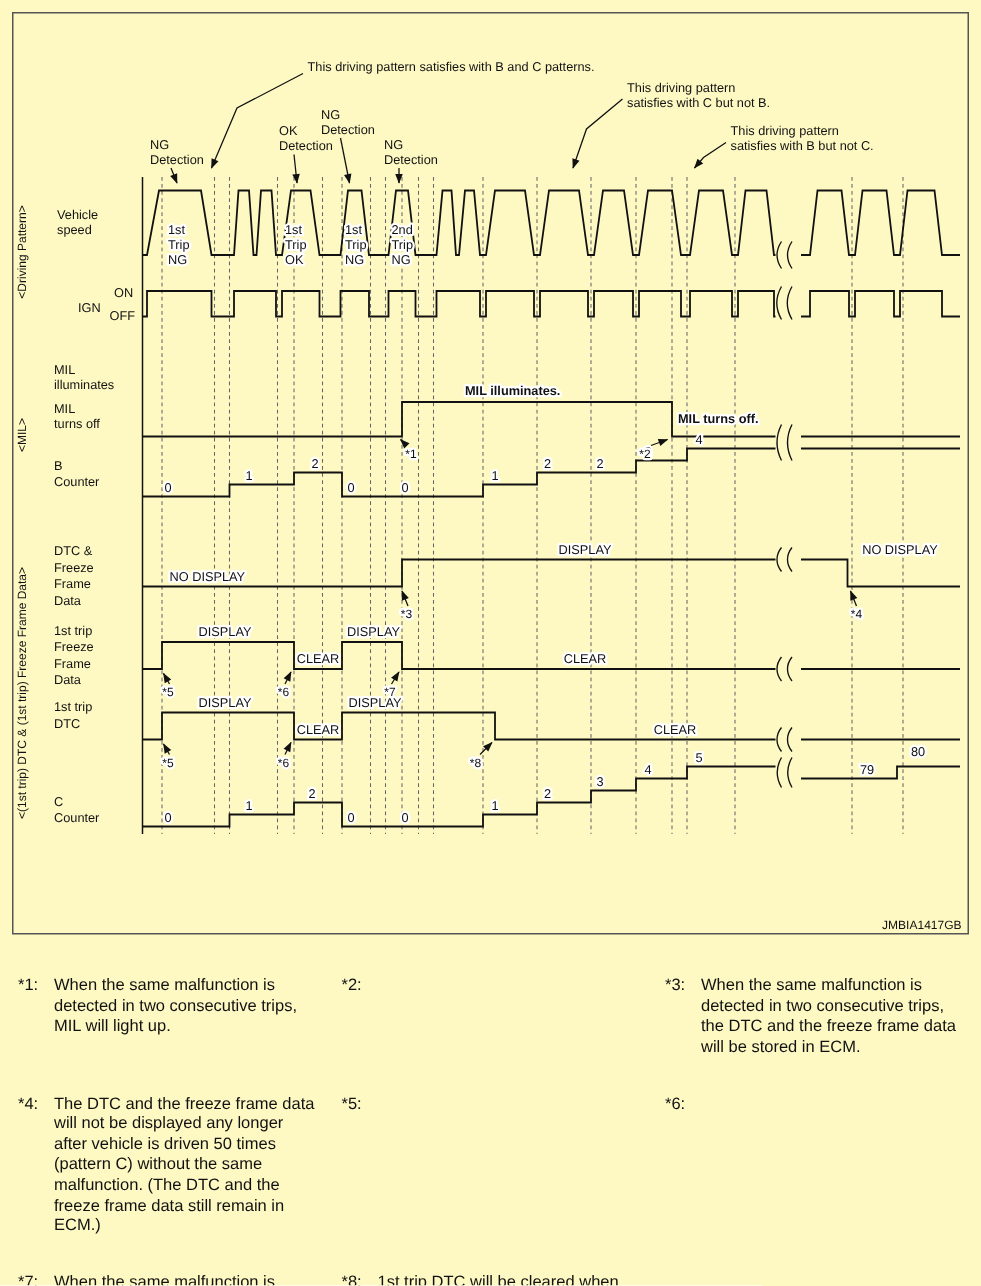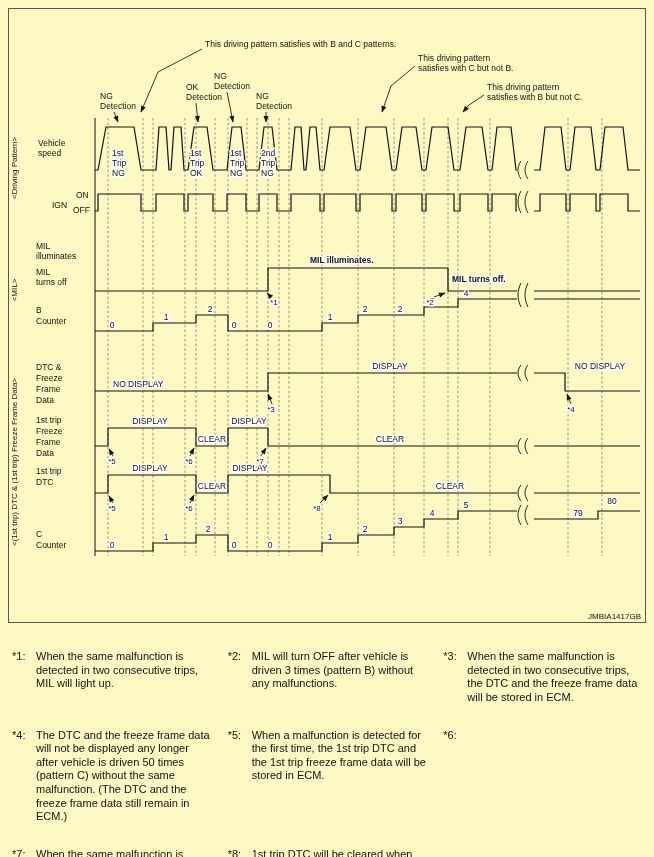--- a/index.html
+++ b/index.html
@@ -262,33 +262,31 @@
 </svg>
 
 
 <div class="footnotes">
   <div class="fn">
     <span class="fn-m">*1:</span>
     <span class="fn-t">When the same malfunction is detected in two consecutive trips, MIL will light up.</span>
   </div>
   <div class="fn">
     <span class="fn-m">*2:</span>
-    <span class="fn-t">MIL will turn OFF after vehicle is driven 3 times (pattern B) without any malfunctions.</span>
   </div>
   <div class="fn">
     <span class="fn-m">*3:</span>
     <span class="fn-t">When the same malfunction is detected in two consecutive trips, the DTC and the freeze frame data will be stored in ECM.</span>
   </div>
   <div class="fn">
     <span class="fn-m">*4:</span>
     <span class="fn-t">The DTC and the freeze frame data will not be displayed any longer after vehicle is driven 50 times (pattern C) without the same malfunction. (The DTC and the freeze frame data still remain in ECM.)</span>
   </div>
   <div class="fn">
     <span class="fn-m">*5:</span>
-    <span class="fn-t">When a malfunction is detected for the first time, the 1st trip DTC and the 1st trip freeze frame data will be stored in ECM.</span>
   </div>
   <div class="fn">
     <span class="fn-m">*6:</span>
   </div>
   <div class="fn">
     <span class="fn-m">*7:</span>
     <span class="fn-t">When the same malfunction is detected in the 2nd trip, the 1st trip freeze frame data will be cleared.</span>
   </div>
   <div class="fn">
     <span class="fn-m">*8:</span>

